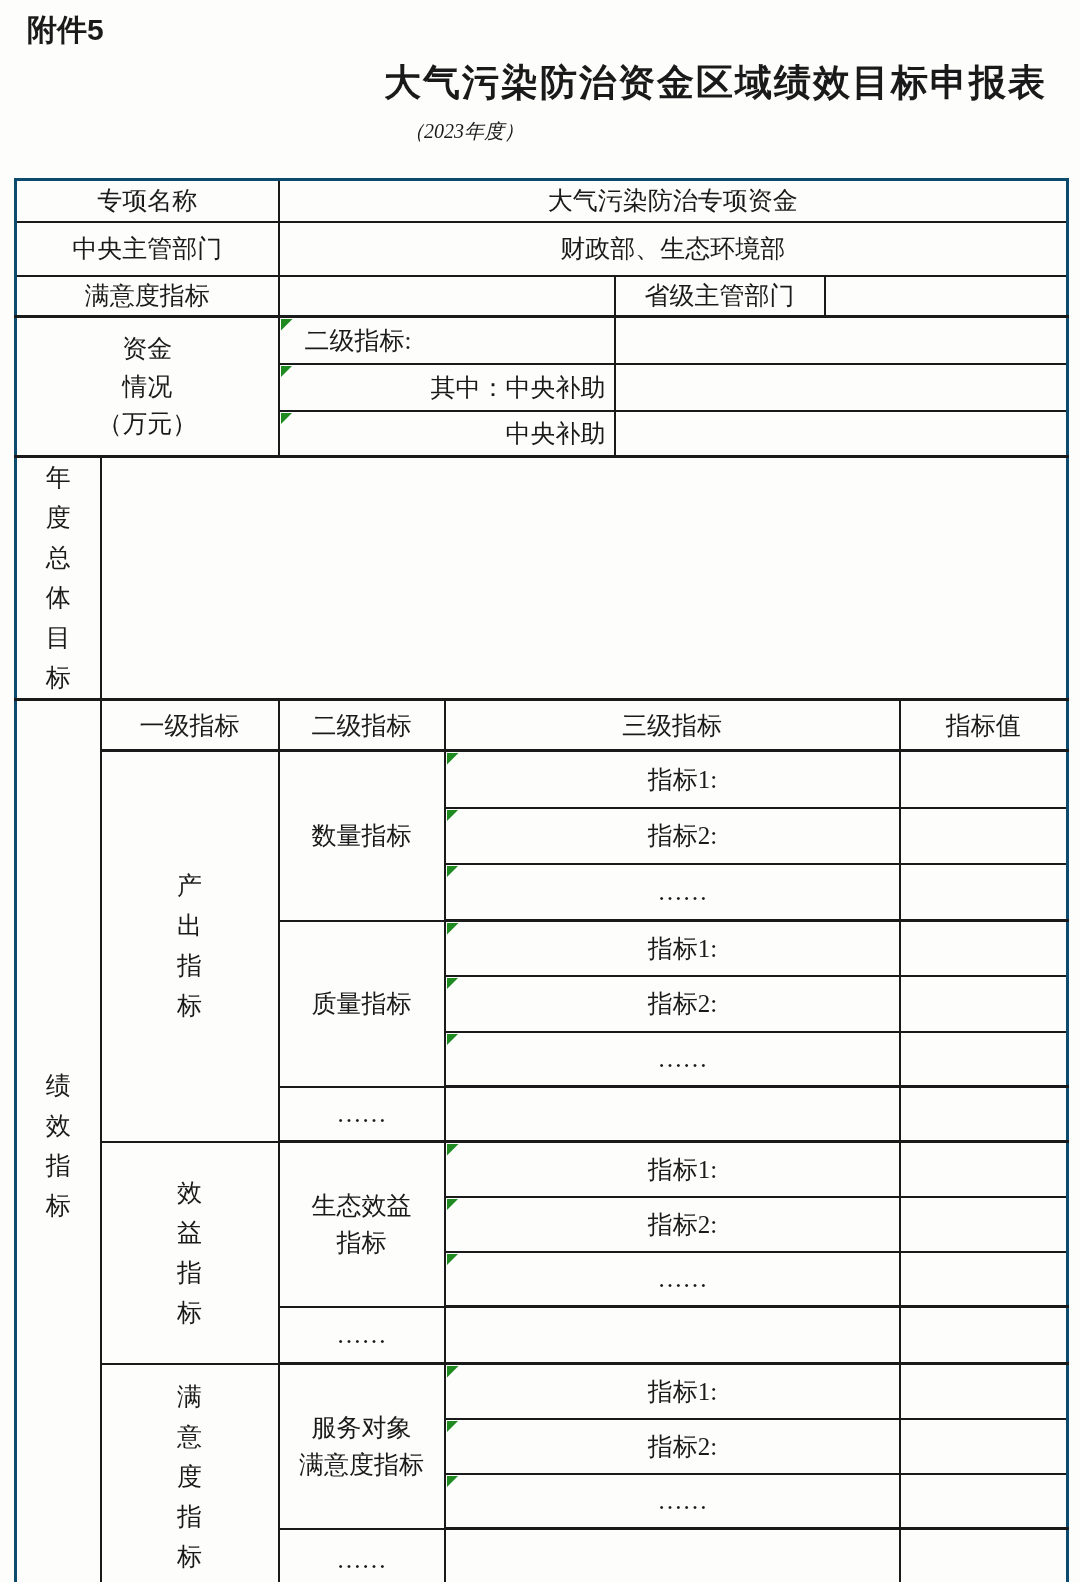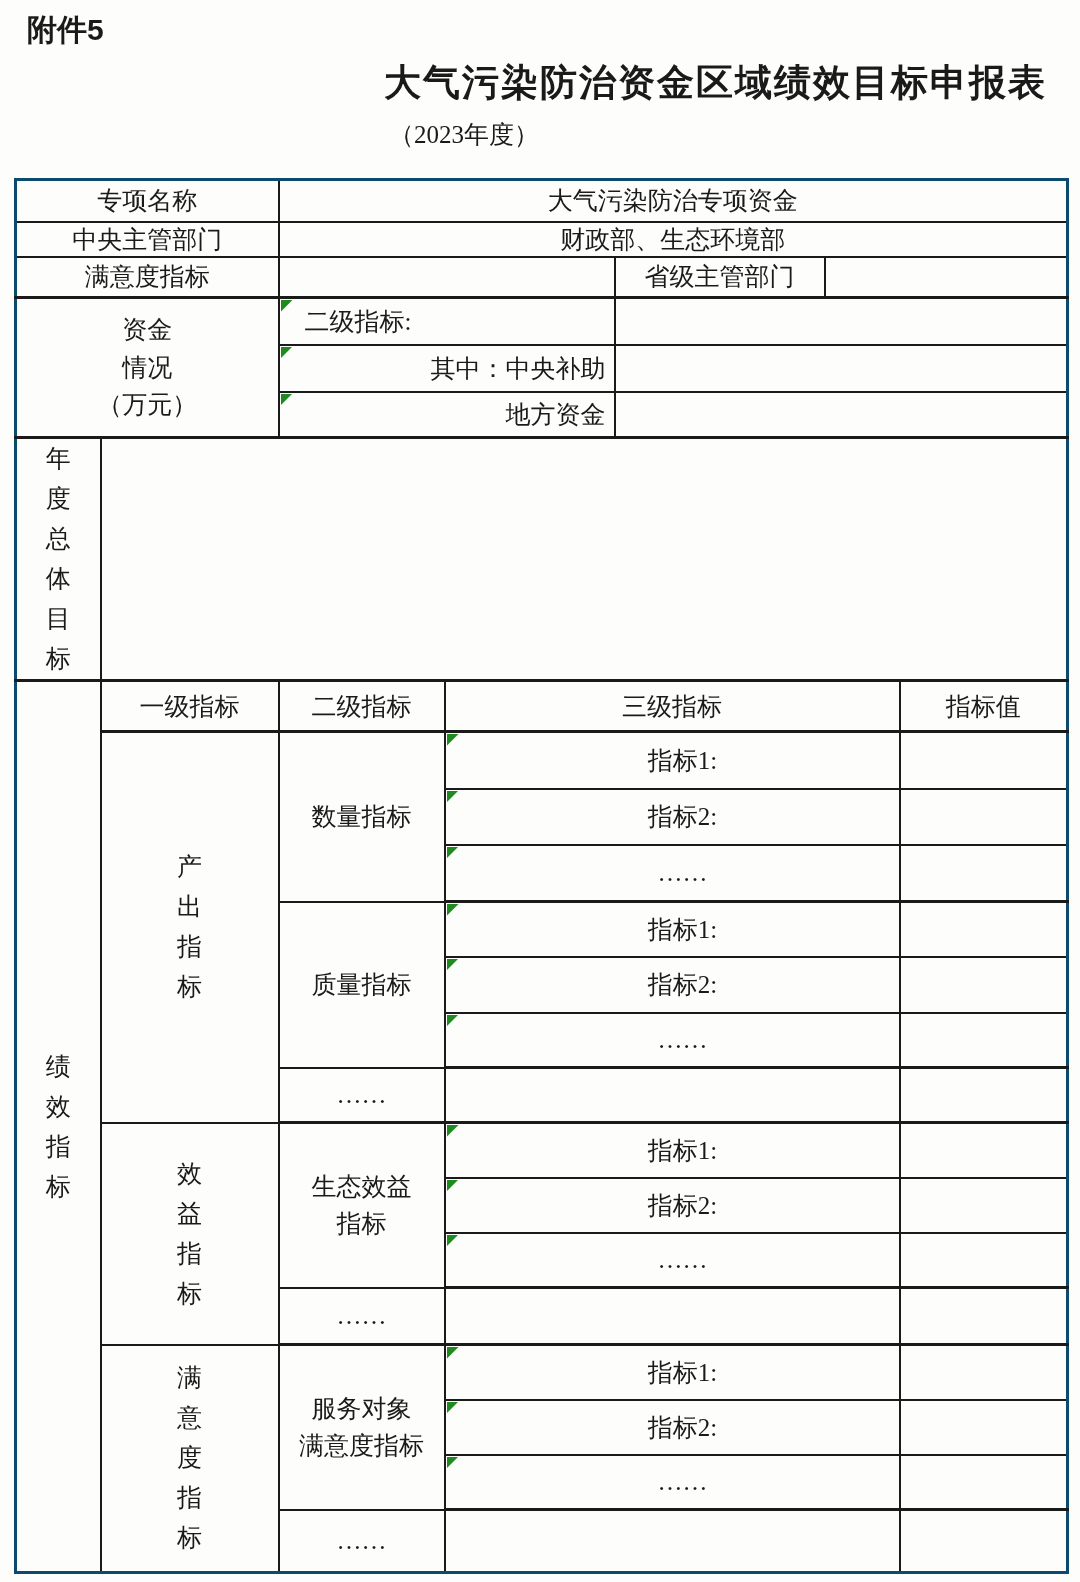--- a/index.html
+++ b/index.html
@@ -10,21 +10,21 @@
   }
   .attachment{
     position:absolute;left:27px;top:10px;font-size:30px;font-weight:bold;
     font-family:"Liberation Sans","DejaVu Sans",sans-serif;
   }
   .title{
     position:absolute;left:0;top:58px;width:1004px;text-align:right;
     font-size:37px;font-weight:bold;letter-spacing:2px;margin-left:43px;
   }
   .subtitle{
-    position:absolute;left:0;top:118px;width:928px;text-align:center;font-size:25px;
+    position:absolute;left:0;top:118px;width:928px;text-align:center;font-size:20px;font-style:italic;
   }
   table.form{
     position:absolute;left:14px;top:178px;width:1052px;
     border-collapse:collapse;table-layout:fixed;
     border:3px solid #0c4a6e;
   }
   td{
     border:2px solid #1a1a1a;text-align:center;vertical-align:middle;
     font-size:25px;padding:0;position:relative;overflow:hidden;
   }
@@ -60,21 +60,21 @@
       <col style="width:75px">
     <col style="width:168px">
   </colgroup>
 
   <tbody>
       <tr style="height:42px">
     <td colspan="2">专项名称</td>
     <td colspan="5">大气污染防治专项资金</td>
   </tr>
 
-  <tr style="height:35px">
+  <tr style="height:54px">
     <td colspan="2">中央主管部门</td>
     <td colspan="5">财政部、生态环境部</td>
   </tr>
 
   <tr style="height:41px">
     <td colspan="2" class="bb3">满意度指标</td>
     <td colspan="2" class="bb3"></td>
     <td class="bb3">省级主管部门</td>
     <td colspan="2" class="bb3"></td>
   </tr>
@@ -84,21 +84,21 @@
 情况
 （万元）</span></td>
     <td colspan="2" class="fl"><span class="tri"></span><span>二级指标:</span></td>
     <td colspan="3"></td>
   </tr>
   <tr style="height:47px">
     <td colspan="2" class="fr"><span class="tri"></span><span>其中：中央补助</span></td>
     <td colspan="3"></td>
   </tr>
   <tr style="height:46px">
-    <td colspan="2" class="fr bb3"><span class="tri"></span><span>地方资金</span></td>
+    <td colspan="2" class="fr bb3"><span class="tri"></span><span>中央补助</span></td>
     <td colspan="3" class="bb3"></td>
   </tr>
 
   <tr style="height:225px">
     <td class="bb3"><span class="vtext">年度总体目标</span></td>
     <td colspan="6" class="bb3"></td>
   </tr>
 
   <tr style="height:51px">
     <td rowspan="16"><span class="vtext">绩效指标</span></td>

